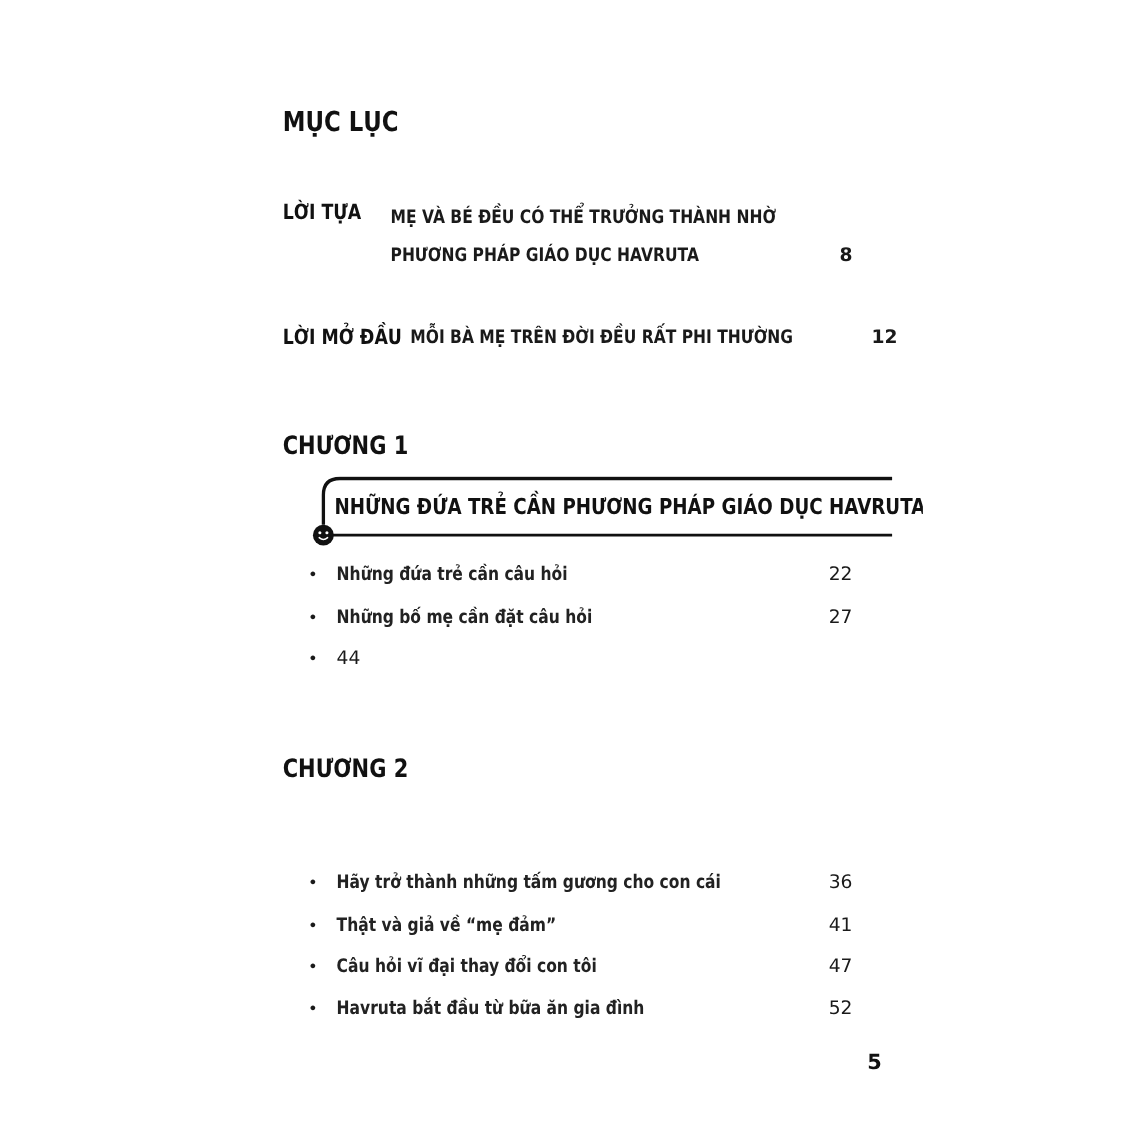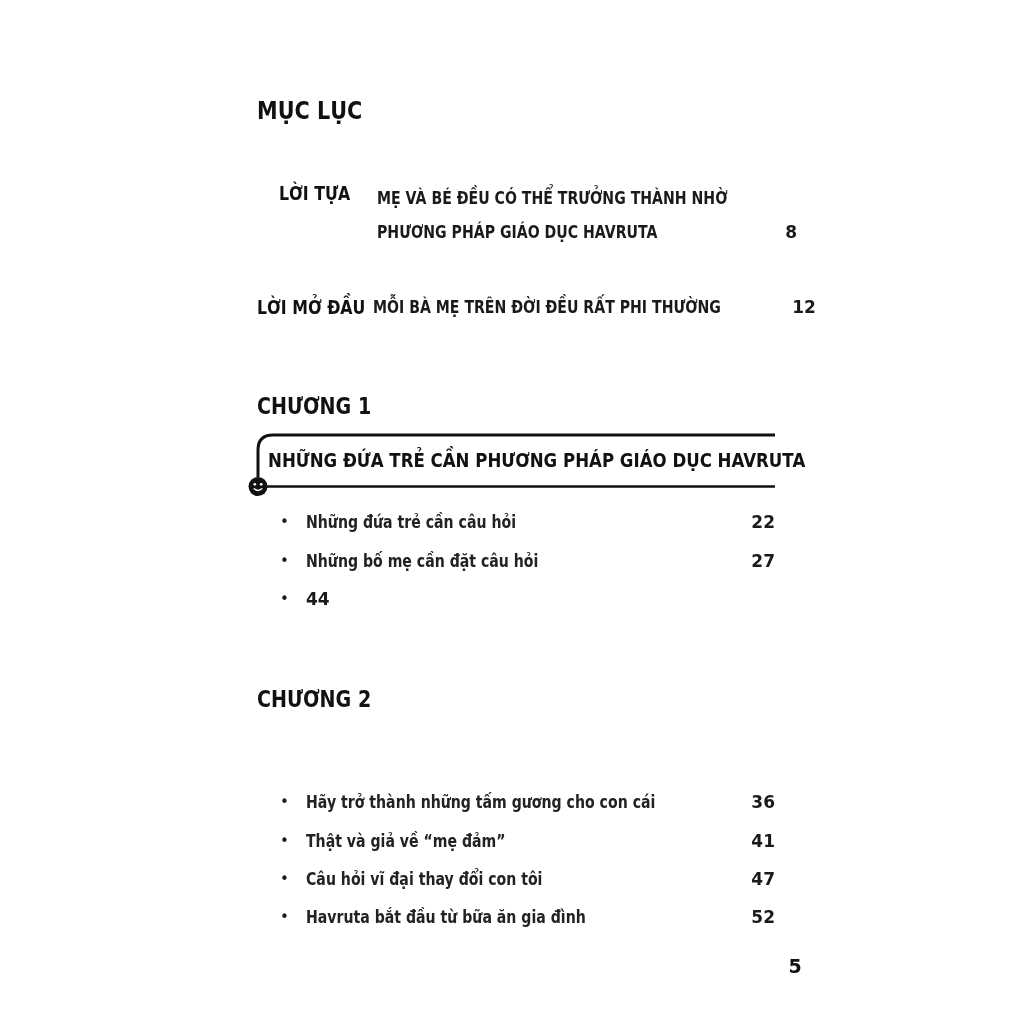--- a/index.html
+++ b/index.html
@@ -8,47 +8,47 @@
     font-family:"DejaVu Sans","Liberation Sans",sans-serif;
     color:#1a1a1a; overflow:hidden;
   }
   
   .cond { display:inline-block; transform:scaleX(0.83); transform-origin:0 50%; white-space:nowrap; }
 
   .toc-title { position:absolute; left:257px; top:96px; margin:0; font-size:25px; font-weight:800; color:#111; }
 
   
   .fm-entry { position:absolute; left:257px; width:518px; display:flex; }
-  .fm-preface { top:181px;margin-left:22px; }
+  .fm-preface { top:181px; }
   .fm-intro { top:295px;gap:18px; }
   .fm-label { width:98px; flex:none; font-size:19px; font-weight:800; line-height:25px; color:#111; }
   .fm-body { flex:1; min-width:0; }
   .fm-line { display:flex; justify-content:space-between; align-items:flex-start; line-height:34px; font-size:17px; font-weight:600; }
   .fm-intro .fm-line { line-height:25px; }
 
   .pagenum { flex:none; font-size:17px; font-weight:600; color:#1a1a1a; }
 
   
   .chapter { position:absolute; left:257px; width:518px; }
   .ch1 { top:393px; height:250px; }
   .ch2 { top:686px; height:280px; }
   .chapter-heading { position:absolute; left:0; top:0; margin:0; font-size:23px; font-weight:800; color:#111; }
   .chapter-box { position:absolute; left:0; right:0; height:62px; }
-  .ch1 .chapter-box { top:40px; }
+  .ch1 .chapter-box { top:40px;margin-left:36px; }
   .ch2 .chapter-box { top:26px; }
   .box-svg { position:absolute; left:-10px; top:0; display:block; }
   .chapter-title { position:absolute; left:11px; top:15px; font-size:20px; font-weight:800; color:#111; }
 
   .items { position:absolute; left:23px; right:0; list-style:none; margin:0; padding:0; }
   .ch1 .items { top:110px; }
   .ch2 .items { top:97px; }
   .items li { display:flex; align-items:center; height:38.4px; font-size:17px; }
   .bullet { width:26px; flex:none; font-size:15px; color:#1a1a1a; }
   .item-label { flex:1; min-width:0; font-weight:700; color:#222; }
-  .items .pagenum { font-weight:700; }
+  .items .pagenum { font-weight:400; }
 
   .page-number { position:absolute; left:780px; top:955px; width:30px; text-align:center; font-size:19px; font-weight:600; color:#111; }
 </style>
 </head>
 <body>
 
 <div class="page">
 
   <h1 class="toc-title cond">MỤC LỤC</h1>
 

